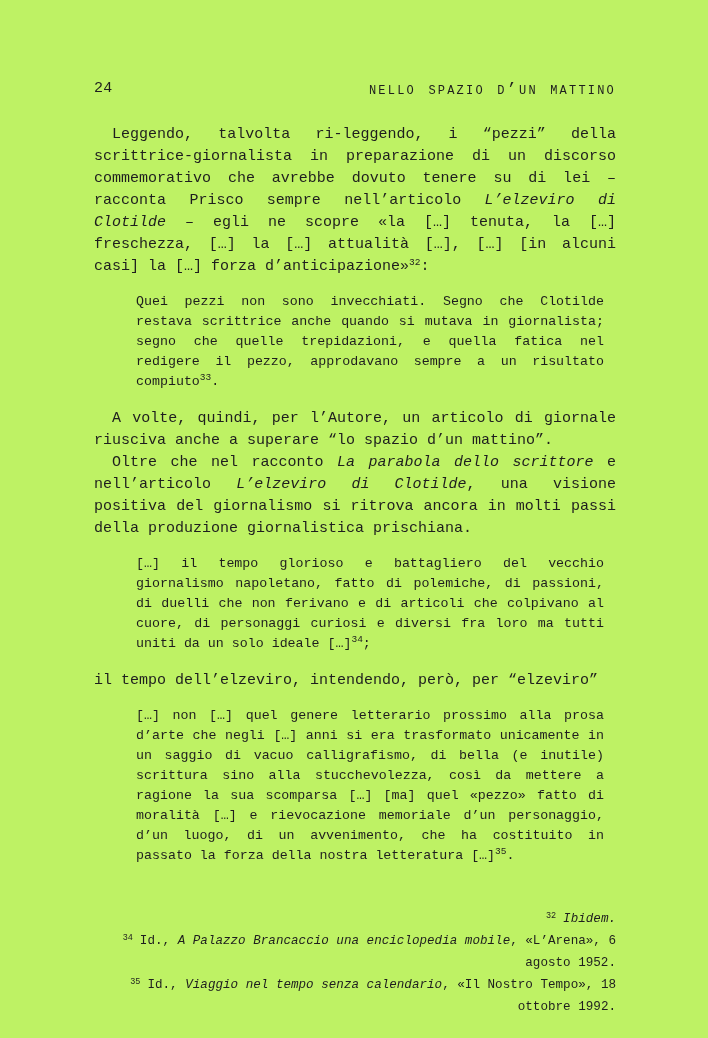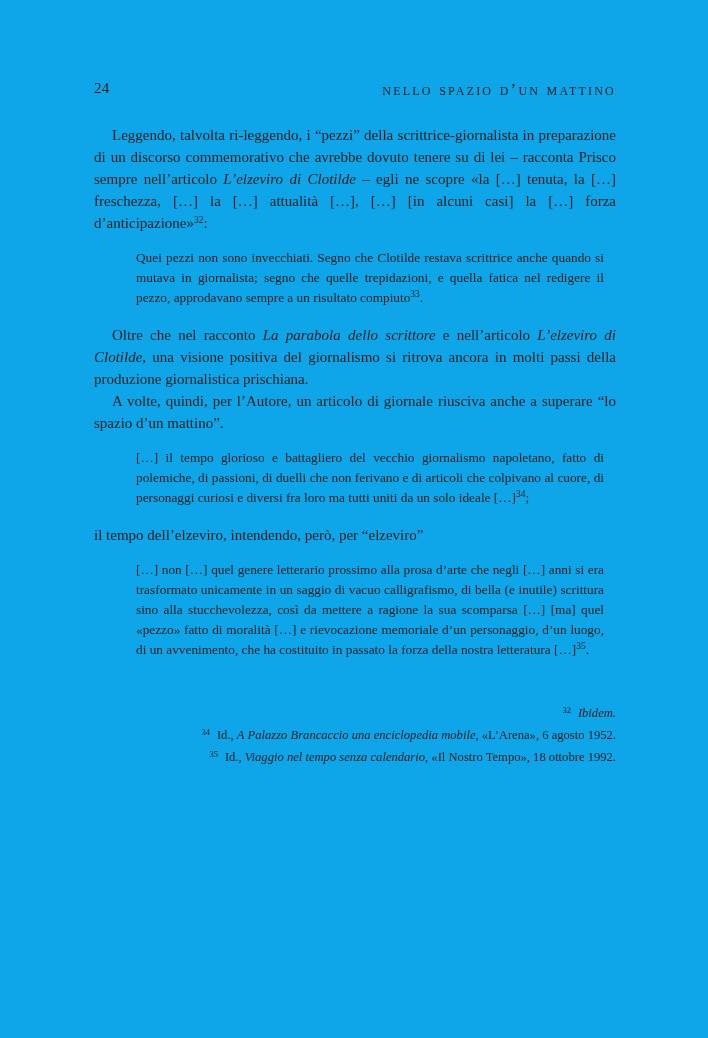--- a/index.html
+++ b/index.html
@@ -1,22 +1,22 @@
 <!DOCTYPE html>
 <html lang="it"><head>
 <meta charset="utf-8">
 <style>
   html, body { margin: 0; padding: 0; background: #ffffff; }
   .page {
     position: relative;
     width: 708px;
     height: 1038px;
-    background: #0ea5e9;
+    background: #bef264;
     overflow: hidden;
-    font-family: Liberation Serif, serif;
+    font-family: Liberation Mono, monospace;
     color: #1e1e1e;
   }
   .inner {
     position: absolute;
     left: 94px;
     right: 92px;
     top: 80px;
   }
   .running-head {
     position: relative;
@@ -88,23 +88,23 @@
     <div class="running-head">
       <span class="pagenum">24</span>
       <span class="rh-title">nello spazio d’un mattino</span>
     </div>
 
 
     <p class="body indent"><span>Leggendo, talvolta ri-leggendo, i “pezzi” della scrittrice-giornalista in preparazione di un discorso commemorativo che avrebbe dovuto tenere su di lei – racconta Prisco sempre nell’articolo </span><i>L’elzeviro di Clotilde</i><span> – egli ne scopre «la […] tenuta, la […] freschezza, […] la […] attualità […], […] [in alcuni casi] la […] forza d’anticipazione»</span><sup class="fnref">32</sup><span>:</span></p>
 
     <div class="bq"><span>Quei pezzi non sono invecchiati. Segno che Clotilde restava scrittrice anche quando si mutava in giornalista; segno che quelle trepidazioni, e quella fa­tica nel redigere il pezzo, approdavano sempre a un risultato compiuto</span><sup class="fnref">33</sup><span>.</span></div>
 
+    <p class="body indent"><span>A volte, quindi, per l’Autore, un articolo di giornale riusciva anche a superare “lo spazio d’un mattino”.</span></p>
+
     <p class="body indent"><span>Oltre che nel racconto </span><i>La parabola dello scrittore</i><span> e nell’articolo </span><i>L’elzeviro di Clotilde</i><span>, una visione positiva del giornalismo si ritrova ancora in molti passi della produzione giornalistica prischiana.</span></p>
-
-    <p class="body indent"><span>A volte, quindi, per l’Autore, un articolo di giornale riusciva anche a superare “lo spazio d’un mattino”.</span></p>
 
 
     <div class="bq"><span>[…] il tempo glorioso e battagliero del vecchio giornalismo napoletano, fatto di polemiche, di passioni, di duelli che non ferivano e di articoli che colpivano al cuore, di personaggi curiosi e diversi fra loro ma tutti uniti da un solo ideale […]</span><sup class="fnref">34</sup><span>;</span></div>
 
     <p class="body"><span>il tempo dell’elzeviro, intendendo, però, per “elzeviro”</span></p>
 
     <div class="bq"><span>[…] non […] quel genere letterario prossimo alla prosa d’arte che negli […] anni si era trasformato unicamente in un saggio di vacuo calligrafi­smo, di bella (e inutile) scrittura sino alla stucchevolezza, così da mettere a ragione la sua scomparsa […] [ma] quel «pezzo» fatto di moralità […] e rievocazione memoriale d’un personaggio, d’un luogo, di un avvenimento, che ha costituito in passato la forza della nostra letteratura […]</span><sup class="fnref">35</sup><span>.</span></div>
 
     <div class="footnotes">
       <p class="fn"><sup>32</sup><i>Ibidem.</i></p>

